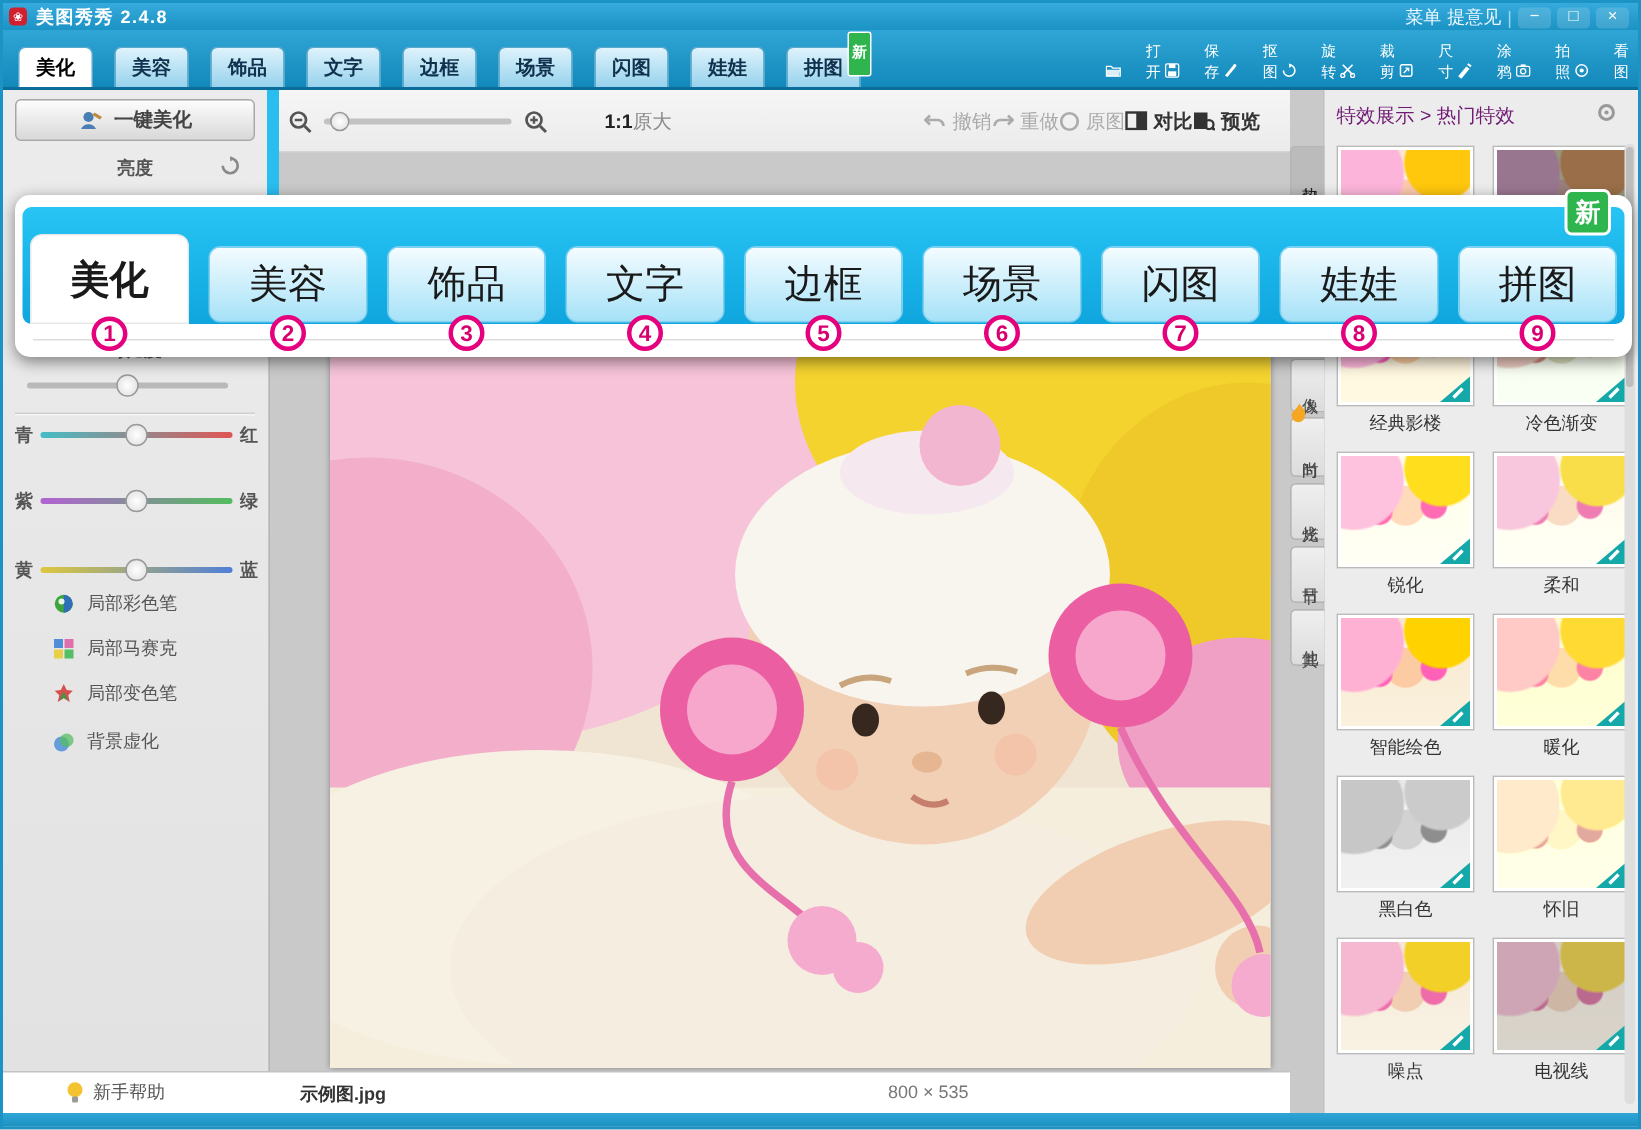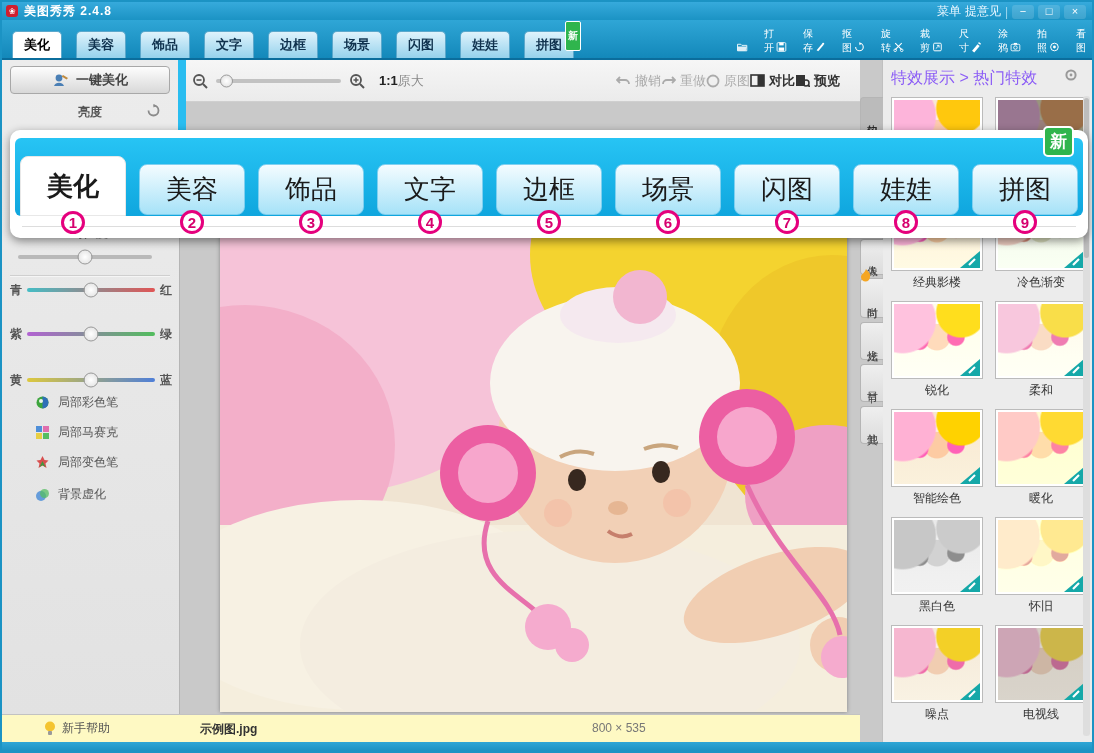--- a/index.html
+++ b/index.html
@@ -60,46 +60,46 @@
 
   
   .cv-toolbar { position:absolute; left:0; top:0; width:680px; height:42px;
                 background:linear-gradient(#f6f6f6,#ebebeb); border-bottom:1px solid #cfcfcf;
                 display:flex; align-items:center; }
   .zoom-group { display:flex; align-items:center; gap:8px; margin-left:12px;}
   .zoom-track { width:125px; height:4px; background:#c2c2c2; border-radius:2px; position:relative;}
   .zoom-knob { position:absolute; left:4px; top:50%; transform:translate(0,-50%); width:13px; height:13px;
                border-radius:50%; background:radial-gradient(#fff,#ddd); border:1px solid #999;}
   .ratio { font-size:13px; margin-left:6px;}
-  .ratio b { color:#222; }
+  .ratio b { color:#222;margin-left:24px; }
   .ratio span { color:#8a8a8a; }
   .cv-actions { position:absolute; right:20px; display:flex; align-items:center; }
   .cv-act { display:flex; align-items:center; gap:4px; font-size:13px; cursor:pointer;}
   .cv-act.disabled { color:#ababab; }
   .cv-act.enabled { color:#333; font-weight:bold;}
 
   .canvas { position:absolute; left:0; top:42px; width:680px; height:612px; background:#c9c9c9; }
   .photo { position:absolute; left:40px; top:63px; width:627px; height:547px; box-shadow:0 0 4px rgba(0,0,0,.35);}
   .photo svg { width:100%; height:100%; display:block;}
 
   
-  .statusbar { position:absolute; left:0; top:712px; width:858px; height:28px; background:#fef9c3;
+  .statusbar { position:absolute; left:0; top:712px; width:858px; height:28px; background:#ffffff;
                border-top:1px solid #c2c2c2; z-index:2;}
   .help { position:absolute; left:42px; top:5px; display:flex; gap:6px; align-items:center;
           font-size:12px; color:#555; cursor:pointer;}
   .filename { position:absolute; left:198px; top:6px; font-size:12px; font-weight:bold; color:#333;}
   .dims { position:absolute; left:590px; top:6px; font-size:12px; color:#777; }
   .bottomframe { position:absolute; left:0; top:740px; width:1090px; height:13px;
                  background:linear-gradient(#2fa6d6,#1388ba); z-index:6;}
 
   
   .rpanel { position:absolute; left:858px; top:0; width:232px; height:682px; }
   .rcontent { position:absolute; left:22px; top:0; width:210px; height:682px; background:#ececec;
               border-left:1px solid #c0c0c0; }
-  .rheader { position:absolute; left:8px; top:8px; font-size:16px; color:#8b5cf6; }
+  .rheader { position:absolute; left:8px; top:8px; font-size:13px; color:#701a75; }
   .gear { position:absolute; right:14px; top:8px; cursor:pointer; }
   .cat { position:absolute; left:0; width:23px; background:linear-gradient(#efefef,#dcdcdc);
          border:1px solid #b5b5b5; border-right:none; border-radius:4px 0 0 4px;
          writing-mode:vertical-rl; text-orientation:upright; font-size:11px; color:#444;
          display:flex; align-items:center; justify-content:center; cursor:pointer;}
   .cat.active { background:#bbb; color:#222; }
   .flame { position:absolute; left:-2px; top:-10px; z-index:2;}
   .fx-cell { position:absolute; width:100px; text-align:center; }
   .fx-thumb { position:relative; width:92px; height:78px; margin:0 auto; background:#fff;
               border:1px solid #bbb; padding:2px; cursor:pointer;}

